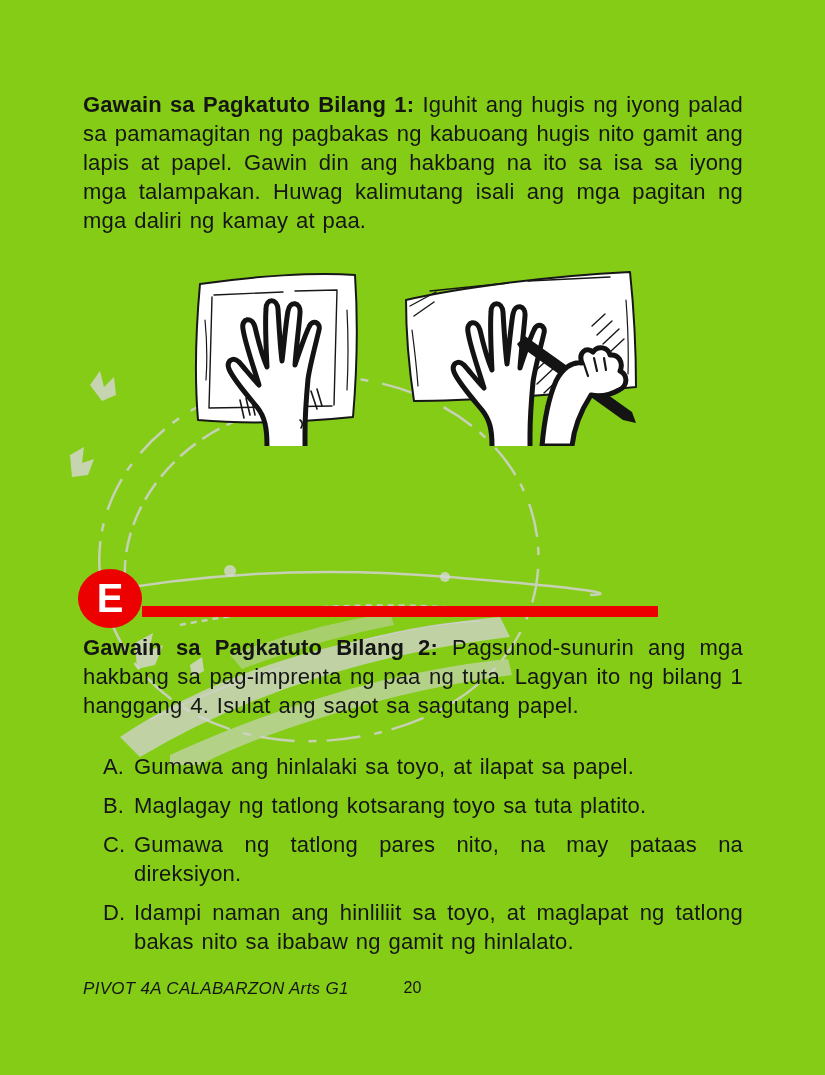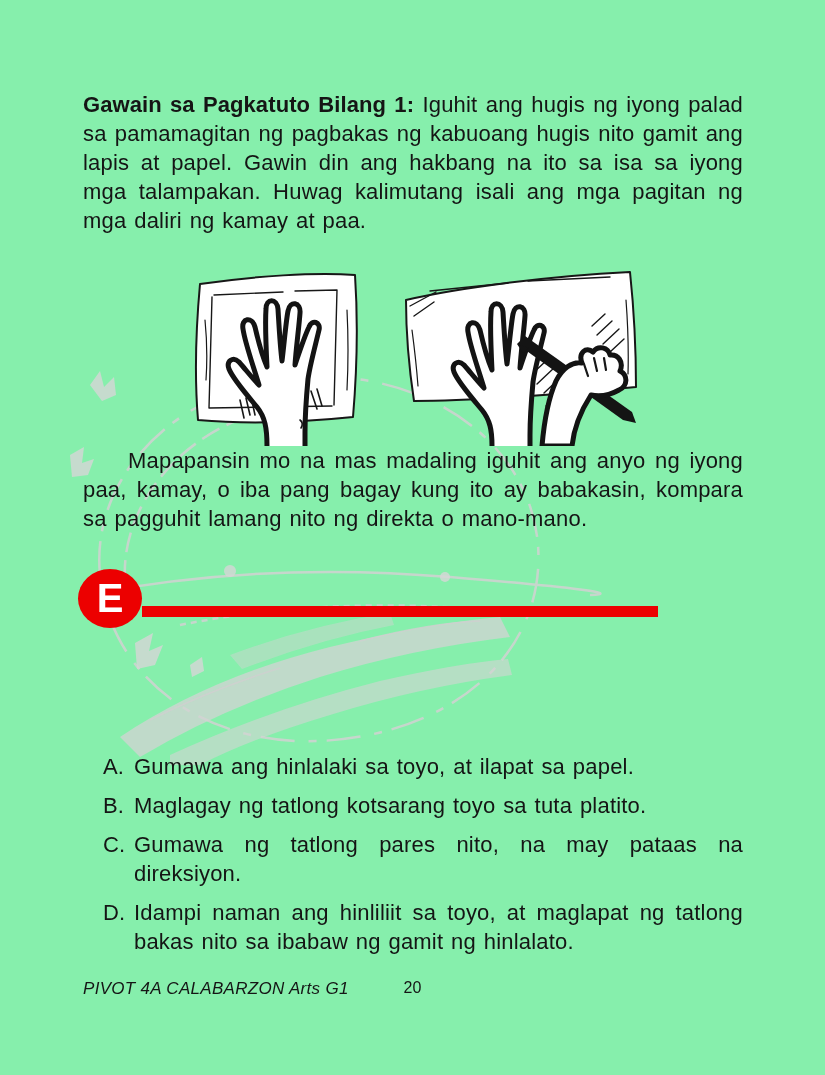--- a/index.html
+++ b/index.html
@@ -1,19 +1,19 @@
 <!DOCTYPE html>
 <html><head>
 <meta charset="utf-8">
 <style>
   html,body{margin:0;padding:0;background:#888;}
   .page{
     position:relative;
     width:825px;height:1075px;
-    background:#86efac;
+    background:#84cc16;
     margin:0 auto;
     overflow:hidden;
     font-family:"Liberation Sans", sans-serif;
     color:#151515;
   }
   .wm{position:absolute;left:30px;top:325px;z-index:0;}
   .content{position:absolute;z-index:1;}
   .para{
     position:absolute;left:83px;width:660px;
     font-size:22px;line-height:29px;
@@ -172,27 +172,30 @@
         C222,94 228,102 224,111
         C232,115 232,126 223,130
         C214,135 204,137 195,135
         C186,149 178,167 176,186 Z"></path>
       <g class="ink" stroke-width="2.2">
         <path d="M188,104 l4,12 M198,98 l3,13 M208,98 l2,12"></path>
       </g>
     </svg>
   </div>
 
-  <div class="content para indent" style="top:446px">Mapapansin mo na mas madaling iguhit ang anyo ng iyong paa, kamay, o iba pang bagay kung ito ay babakasin, kompara sa pagguhit lamang nito ng direkta o mano-mano.</div>
 
   <div class="content marker-circle" style="background:#ec0000;">
     <span>E</span>
   </div>
   <div class="content marker-line" style="background:#ec0000;"></div>
 
+  <div class="content para" style="top:633px">
+    <span class="b">Gawain sa Pagkatuto Bilang 2:</span>
+    <span>Pagsunod-sunurin ang mga hakbang sa pag-imprenta ng paa ng tuta. Lagyan ito ng bilang 1 hanggang 4. Isulat ang sagot sa sagutang papel.</span>
+  </div>
 
   <div class="content ilist">
     <div class="ilist-item">
       <span class="ilist-marker">A.</span>
       <span class="ilist-text">Gumawa ang hinlalaki sa toyo, at ilapat sa papel.</span>
     </div>
     <div class="ilist-item">
       <span class="ilist-marker">B.</span>
       <span class="ilist-text">Maglagay ng tatlong kotsarang toyo sa tuta platito.</span>
     </div>

